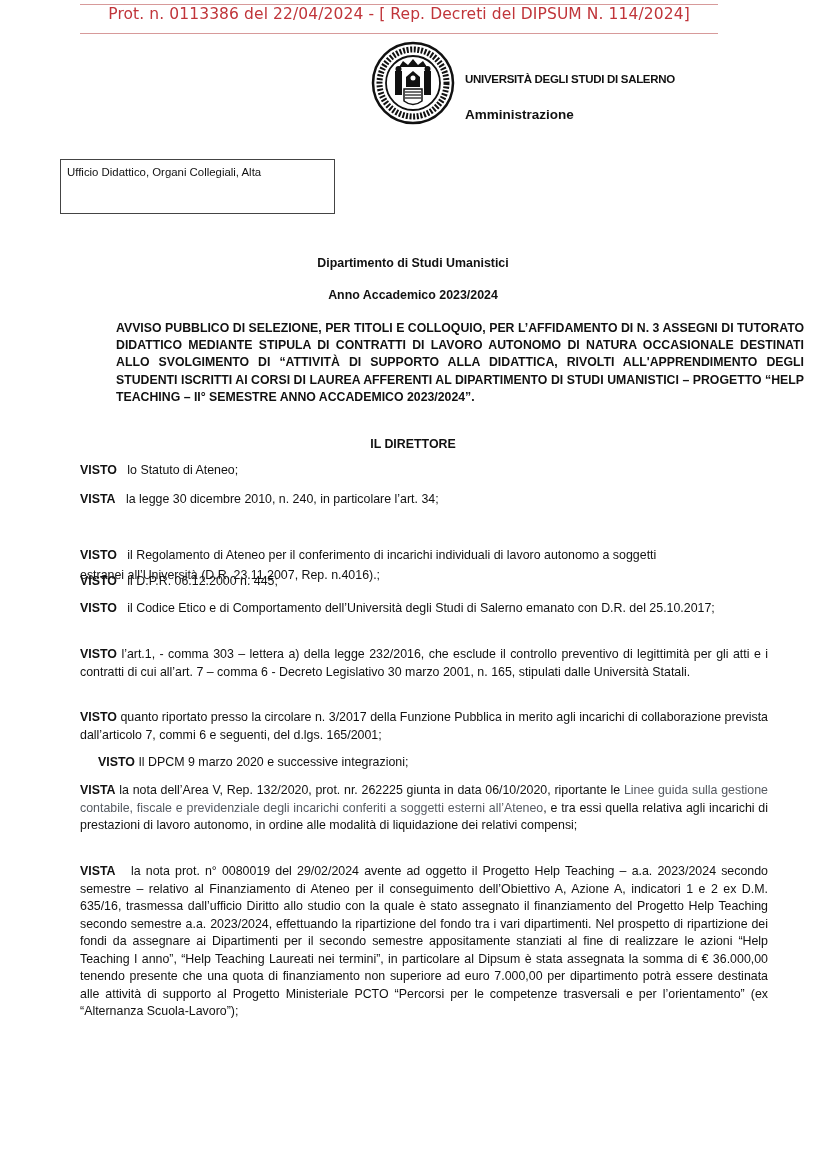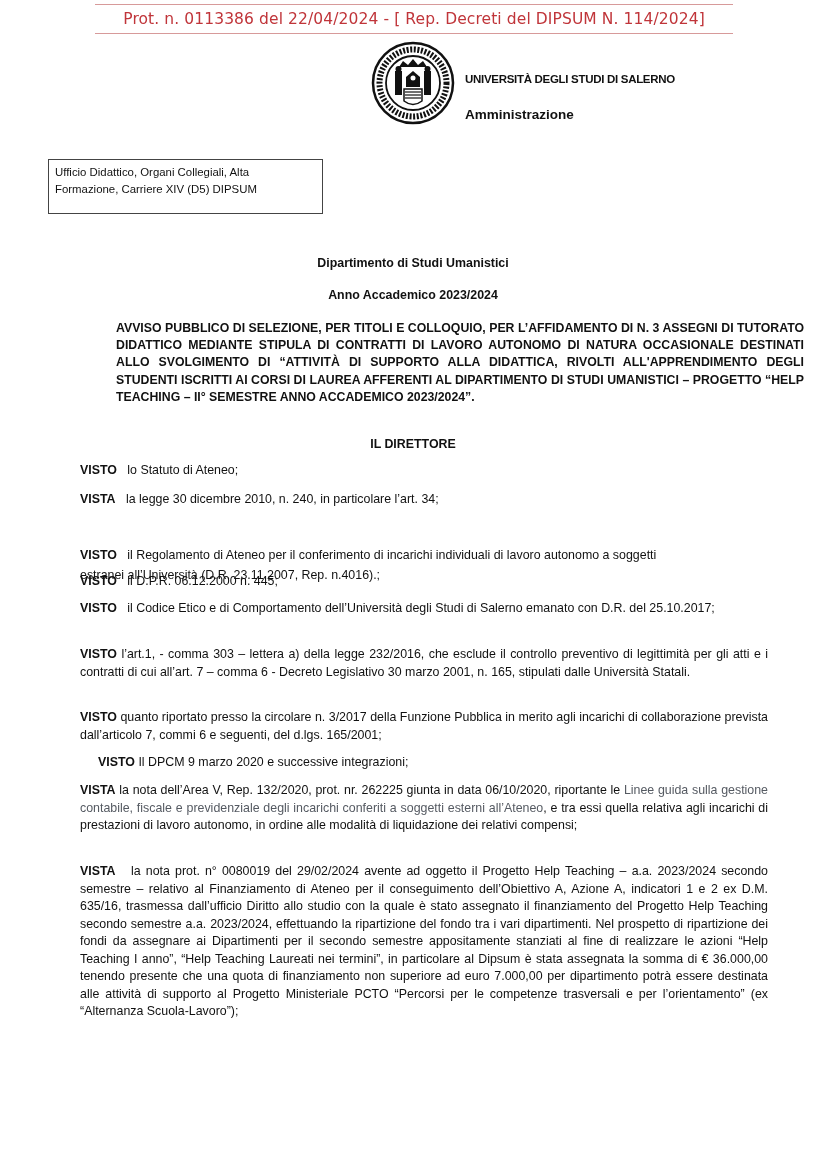--- a/index.html
+++ b/index.html
@@ -1,38 +1,38 @@
 <!DOCTYPE html>
 <html><head>
 <meta charset="utf-8">
 <style>
   html, body { margin: 0; padding: 0; background: #ffffff; }
   body {
     width: 826px; height: 1169px; position: relative; overflow: hidden;
     font-family: "Liberation Sans", sans-serif; color: #111;
   }
   .stamp {
-    position: absolute; left: 95px; top: 4px; width: 638px; height: 28px;
+    position: absolute; left: 80px; top: 4px; width: 638px; height: 28px;
     border-top: 1.5px solid #d79a9a; border-bottom: 1.5px solid #d79a9a;
-    display: flex; align-items: center; justify-content: center;
+    display: flex; align-items: flex-start; justify-content: center;
   }
   .stamp span {
     font-family: "DejaVu Sans", sans-serif; font-size: 15.5px; color: #c0353a;
     letter-spacing: 0.1px;
   }
   .logo-wrap { position: absolute; left: 371px; top: 41px; width: 84px; height: 84px; }
   .uni-name {
     position: absolute; left: 465px; top: 73px; font-size: 11.5px; font-weight: bold;
     letter-spacing: -0.3px; color: #111;
   }
   .uni-sub {
     position: absolute; left: 465px; top: 107px; font-size: 13.5px; font-weight: bold; color: #111;
   }
   .office-box {
-    position: absolute; left: 48px; top: 159px; width: 275px; height: 55px;
+    position: absolute; left: 60px; top: 159px; width: 275px; height: 55px;
     border: 1px solid #444; box-sizing: border-box; padding: 4px 6px;
     font-size: 11.4px; line-height: 17px;
   }
   .center {
     position: absolute; left: 0; width: 826px; text-align: center; font-weight: bold; font-size: 12.4px;
   }
   .title-block {
     position: absolute; left: 80px; top: 320px; width: 688px; font-size: 12.3px; font-weight: bold;
     line-height: 17.2px; text-align: justify; text-align-last: left; margin-left: 36px;
   }
@@ -64,21 +64,20 @@
     <line x1="34" y1="57" x2="50" y2="57" stroke="#111" stroke-width="1.2"></line>
     <path d="M35 36 L42 30 L49 36 L49 46 L35 46 Z" fill="#111"></path>
     <circle cx="42" cy="37" r="2.5" fill="#fff"></circle>
   </svg>
 </div>
 <div class="uni-name">UNIVERSITÀ DEGLI STUDI DI SALERNO</div>
 <div class="uni-sub">Amministrazione</div>
 
 <div class="office-box">
   <div>Ufficio Didattico, Organi Collegiali, Alta</div>
-  <div>Formazione, Carriere XIV (D5)  DIPSUM</div>
 </div>
 
 <div class="center" style="top:256px;">Dipartimento di Studi Umanistici</div>
 <div class="center" style="top:288px;">Anno Accademico 2023/2024</div>
 
 <div class="title-block">AVVISO PUBBLICO DI SELEZIONE, PER TITOLI E COLLOQUIO, PER L’AFFIDAMENTO DI N. 3 ASSEGNI DI TUTORATO DIDATTICO MEDIANTE STIPULA DI CONTRATTI DI LAVORO AUTONOMO DI NATURA OCCASIONALE DESTINATI ALLO SVOLGIMENTO DI “ATTIVITÀ DI SUPPORTO ALLA DIDATTICA, RIVOLTI ALL'APPRENDIMENTO DEGLI STUDENTI ISCRITTI AI CORSI DI LAUREA AFFERENTI AL DIPARTIMENTO DI STUDI UMANISTICI – PROGETTO “HELP TEACHING – II° SEMESTRE ANNO ACCADEMICO  2023/2024”.</div>
 
 <div class="center" style="top:437px;">IL DIRETTORE</div>
 
 <div class="para single" style="top:462px;">

